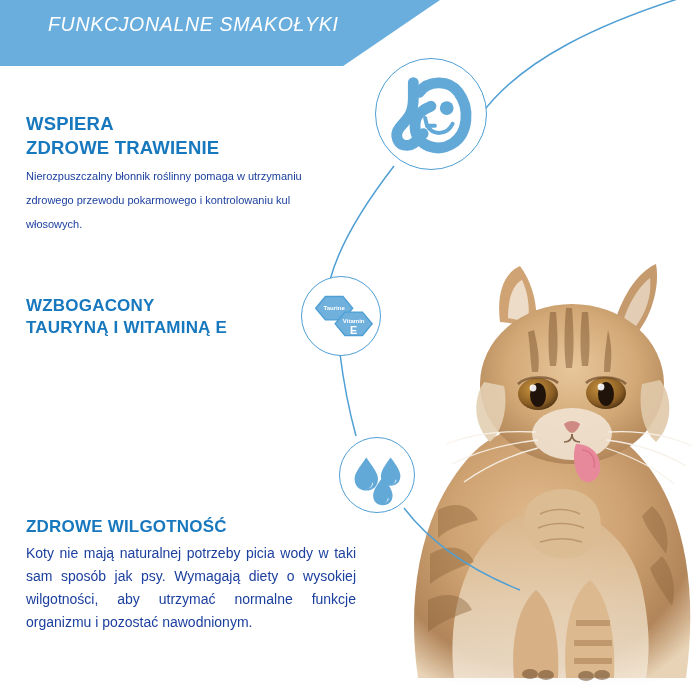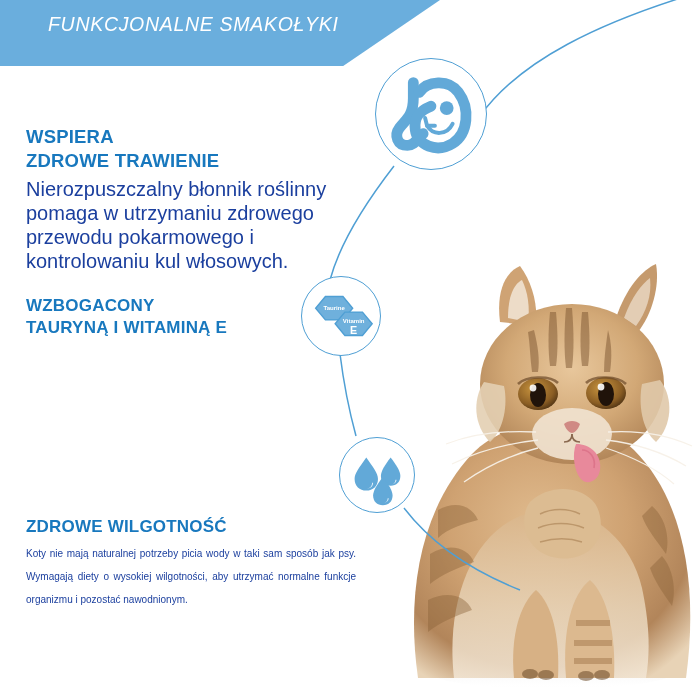--- a/index.html
+++ b/index.html
@@ -75,44 +75,44 @@
     box-sizing: border-box;
     z-index: 4;
   }
   #icon-circle-digestion { left: 375px; top: 58px;  width: 112px; height: 112px; }
   #icon-circle-taurine   { left: 301px; top: 276px; width: 80px;  height: 80px;  }
   #icon-circle-moisture  { left: 339px; top: 437px; width: 76px;  height: 76px;  }
   .icon-circle svg { display: block; width: 100%; height: 100%; }
 
   
   .text-block { position: absolute; z-index: 6; }
-  #block-digestion { left: 26px; top: 125px; width: 312px; }
+  #block-digestion { left: 26px; top: 112px; width: 312px; }
   #block-taurine   { left: 26px; top: 295px; width: 312px; }
   #block-moisture  { left: 26px; top: 516px; width: 330px; }
 
   .block-heading {
     color: #1878be;
     font-weight: bold;
     font-size: 18.5px;
     line-height: 24px;
     letter-spacing: 0.2px;
     margin: 0;
   }
   #block-taurine .block-heading,
   #block-moisture .block-heading { font-size: 17px; line-height: 22px; }
 
   .block-body {
     color: #1b3f9e;
     font-size: 16.2px;
     line-height: 23.5px;
     margin: 4px 0 0 0;
   }
-  #block-digestion .block-body { font-size: 20px; line-height: 24px; }
+  #block-digestion .block-body { font-size: 11px; line-height: 24px; }
   #block-taurine  .block-body { text-align: justify; font-size: 15.4px; line-height: 23px; }
-  #block-moisture .block-body { text-align: justify; font-size: 10px; line-height: 23px; }
+  #block-moisture .block-body { text-align: justify; font-size: 14px; line-height: 23px; }
 
   .hex-label {
     font-size: 6.2px;
     fill: #ffffff;
     font-family: "Liberation Sans", sans-serif;
     font-weight: bold;
   }
   .hex-label-big {
     font-size: 11px;
     fill: #ffffff;

